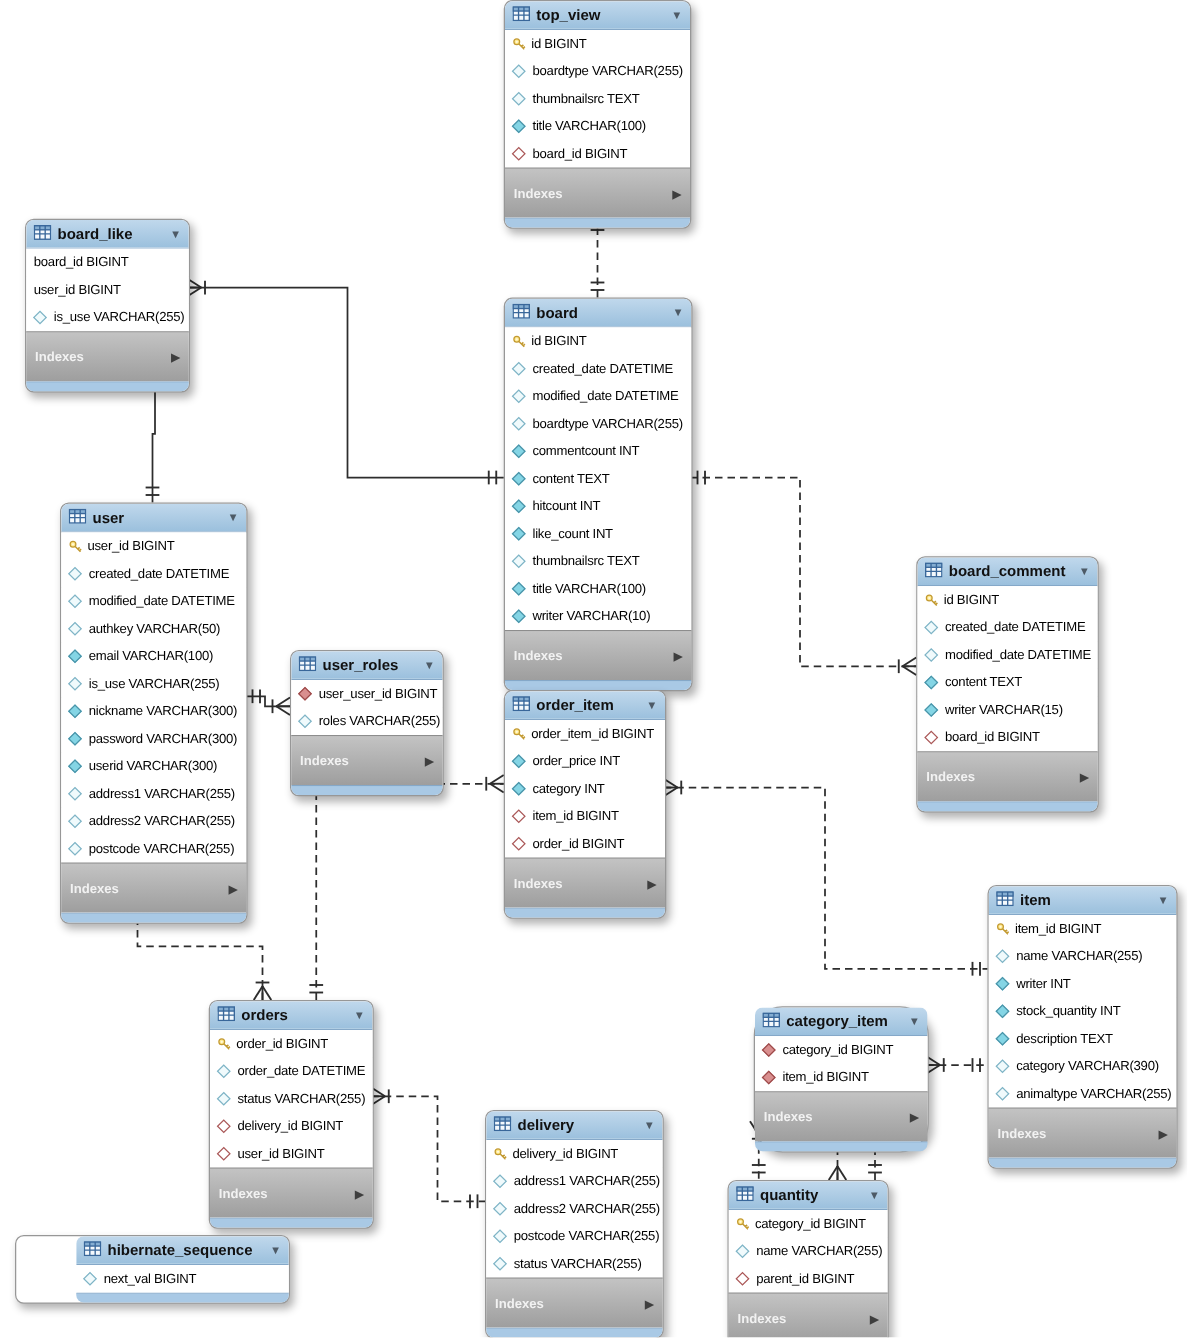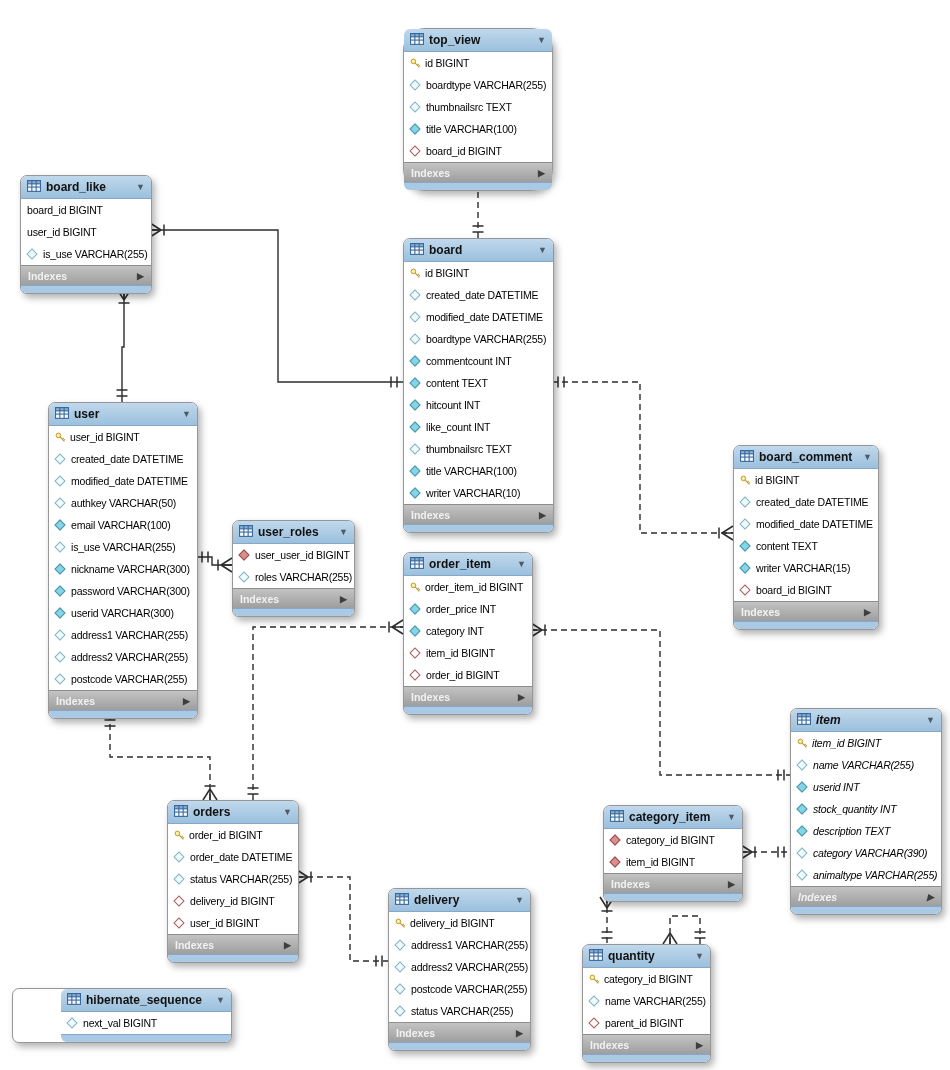--- a/index.html
+++ b/index.html
@@ -18,21 +18,21 @@
   .tarrow{font-size:9px;color:#4d5a66;cursor:pointer;}
   .trow{height:22px;display:flex;align-items:center;padding:0 6px;font-size:10.5px;
         letter-spacing:-0.2px;white-space:nowrap;color:#000;background:#fff;}
   .dmark{width:6px;height:6px;margin:0 7px 0 1px;flex:0 0 auto;transform:rotate(45deg);}
   .d-blue-open{background:#f0fafc;border:1px solid #7fb4c6;}
   .d-blue-filled{background:#84d5e5;border:1px solid #4a93a8;}
   .d-red-filled{background:#d98f8f;border:1px solid #9c4a4a;}
   .d-red-open{background:#ffffff;border:1px solid #ab5959;}
   .kicon{width:11px;height:11px;margin-right:4px;flex:0 0 auto;}
   .tindexes{height:19px;display:flex;align-items:center;justify-content:space-between;
-            padding:0 7px;background:linear-gradient(#c3c3c3,#9e9e9e);color:#f2f2f2;
+            padding:10px 7px;background:linear-gradient(#c3c3c3,#9e9e9e);color:#f2f2f2;
             font-weight:bold;font-size:10.5px;border-top:1px solid #8d8d8d;}
   .iarrow{color:#3e3e3e;font-size:9px;cursor:pointer;}
   .tfoot{height:7px;background:#a9c9e5;border-top:1px solid #85a8c8;border-radius:0 0 6px 6px;}
 </style>
 </head>
 <body>
 
 <div id="canvas">
   <svg id="connector-layer" width="950" height="1070" viewBox="0 0 950 1070">
       <g>
@@ -137,21 +137,21 @@
       <g>
         <polyline points="670,944 670,916 700,916 700,944" class="conn dashed"></polyline>
         <line x1="670" y1="933" x2="663" y2="944" class="mark"></line>
         <line x1="670" y1="933" x2="670" y2="944" class="mark"></line>
         <line x1="670" y1="933" x2="677" y2="944" class="mark"></line>
         <line x1="705.5" y1="938" x2="694.5" y2="938" class="mark"></line>
         <line x1="705.5" y1="932" x2="694.5" y2="932" class="mark"></line>
       </g>
     </svg>
   <div id="tables-layer">
-      <div class="table" style="left: 403px; top: 28px; width: 148px; border-radius: 22px;">
+      <div class="table" style="left: 403px; top: 0; width: 148px;">
         <div class="thead">
           <span><svg width="14" height="12" viewBox="0 0 13 11">
               <rect x="0.5" y="0.5" width="12" height="10" fill="#f4f9fd" stroke="#39679a"></rect>
               <rect x="0.5" y="0.5" width="12" height="3" fill="#85aed2" stroke="#39679a"></rect>
               <line x1="4.5" y1="0.5" x2="4.5" y2="10.5" stroke="#39679a"></line>
               <line x1="8.5" y1="0.5" x2="8.5" y2="10.5" stroke="#39679a"></line>
               <line x1="0.5" y1="6.5" x2="12.5" y2="6.5" stroke="#39679a"></line>
             </svg></span>
           <span class="tname">top_view</span>
           <span class="tarrow">▼</span>
@@ -457,21 +457,21 @@
         <div class="trow">
           <span class="dmark d-red-open"></span>
           <span>order_id BIGINT</span>
         </div>
         <div class="tindexes">
           <span>Indexes</span>
           <span class="iarrow">▶</span>
         </div>
         <div class="tfoot"></div>
       </div>
-      <div class="table" style="left: 790px; top: 708px; width: 150px; font-style: italic;">
+      <div class="table" style="left: 790px; top: 708px; width: 150px;">
         <div class="thead">
           <span><svg width="14" height="12" viewBox="0 0 13 11">
               <rect x="0.5" y="0.5" width="12" height="10" fill="#f4f9fd" stroke="#39679a"></rect>
               <rect x="0.5" y="0.5" width="12" height="3" fill="#85aed2" stroke="#39679a"></rect>
               <line x1="4.5" y1="0.5" x2="4.5" y2="10.5" stroke="#39679a"></line>
               <line x1="8.5" y1="0.5" x2="8.5" y2="10.5" stroke="#39679a"></line>
               <line x1="0.5" y1="6.5" x2="12.5" y2="6.5" stroke="#39679a"></line>
             </svg></span>
           <span class="tname">item</span>
           <span class="tarrow">▼</span>
@@ -483,21 +483,21 @@
               <path d="M5.2 5.2 L9.4 9.4 M7.3 7.3 L8.7 5.9 M8.6 8.6 L9.9 7.3" stroke="#c39a31" stroke-width="1.2" fill="none"></path>
             </svg></span>
           <span>item_id BIGINT</span>
         </div>
         <div class="trow">
           <span class="dmark d-blue-open"></span>
           <span>name VARCHAR(255)</span>
         </div>
         <div class="trow">
           <span class="dmark d-blue-filled"></span>
-          <span>userid INT</span>
+          <span>writer INT</span>
         </div>
         <div class="trow">
           <span class="dmark d-blue-filled"></span>
           <span>stock_quantity INT</span>
         </div>
         <div class="trow">
           <span class="dmark d-blue-filled"></span>
           <span>description TEXT</span>
         </div>
         <div class="trow">
@@ -549,21 +549,21 @@
         <div class="trow">
           <span class="dmark d-red-open"></span>
           <span>user_id BIGINT</span>
         </div>
         <div class="tindexes">
           <span>Indexes</span>
           <span class="iarrow">▶</span>
         </div>
         <div class="tfoot"></div>
       </div>
-      <div class="table" style="left: 603px; top: 805px; width: 138px;">
+      <div class="table" style="left: 603px; top: 805px; width: 138px; border-radius: 23px;">
         <div class="thead">
           <span><svg width="14" height="12" viewBox="0 0 13 11">
               <rect x="0.5" y="0.5" width="12" height="10" fill="#f4f9fd" stroke="#39679a"></rect>
               <rect x="0.5" y="0.5" width="12" height="3" fill="#85aed2" stroke="#39679a"></rect>
               <line x1="4.5" y1="0.5" x2="4.5" y2="10.5" stroke="#39679a"></line>
               <line x1="8.5" y1="0.5" x2="8.5" y2="10.5" stroke="#39679a"></line>
               <line x1="0.5" y1="6.5" x2="12.5" y2="6.5" stroke="#39679a"></line>
             </svg></span>
           <span class="tname">category_item</span>
           <span class="tarrow">▼</span>

